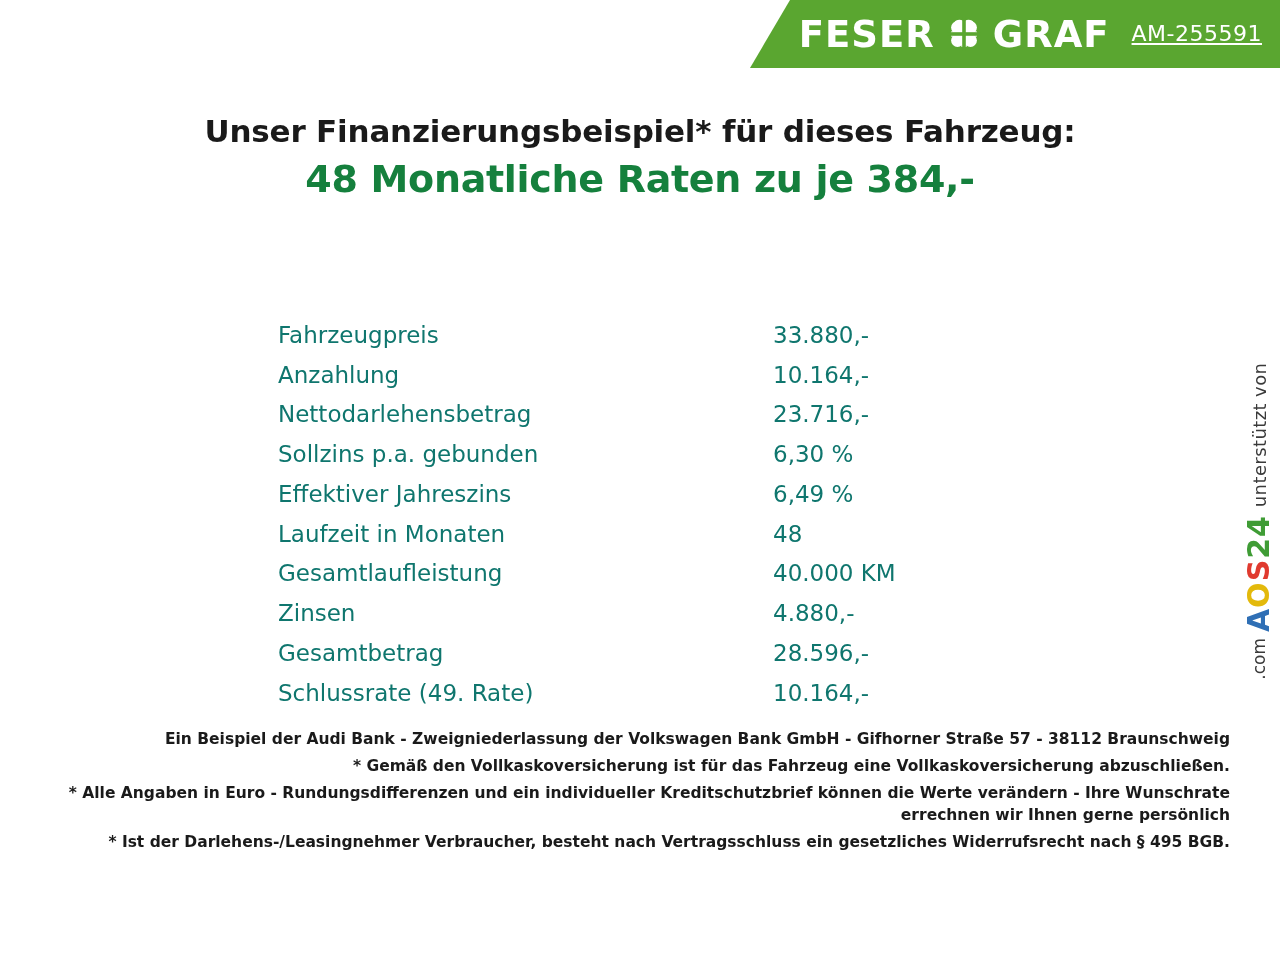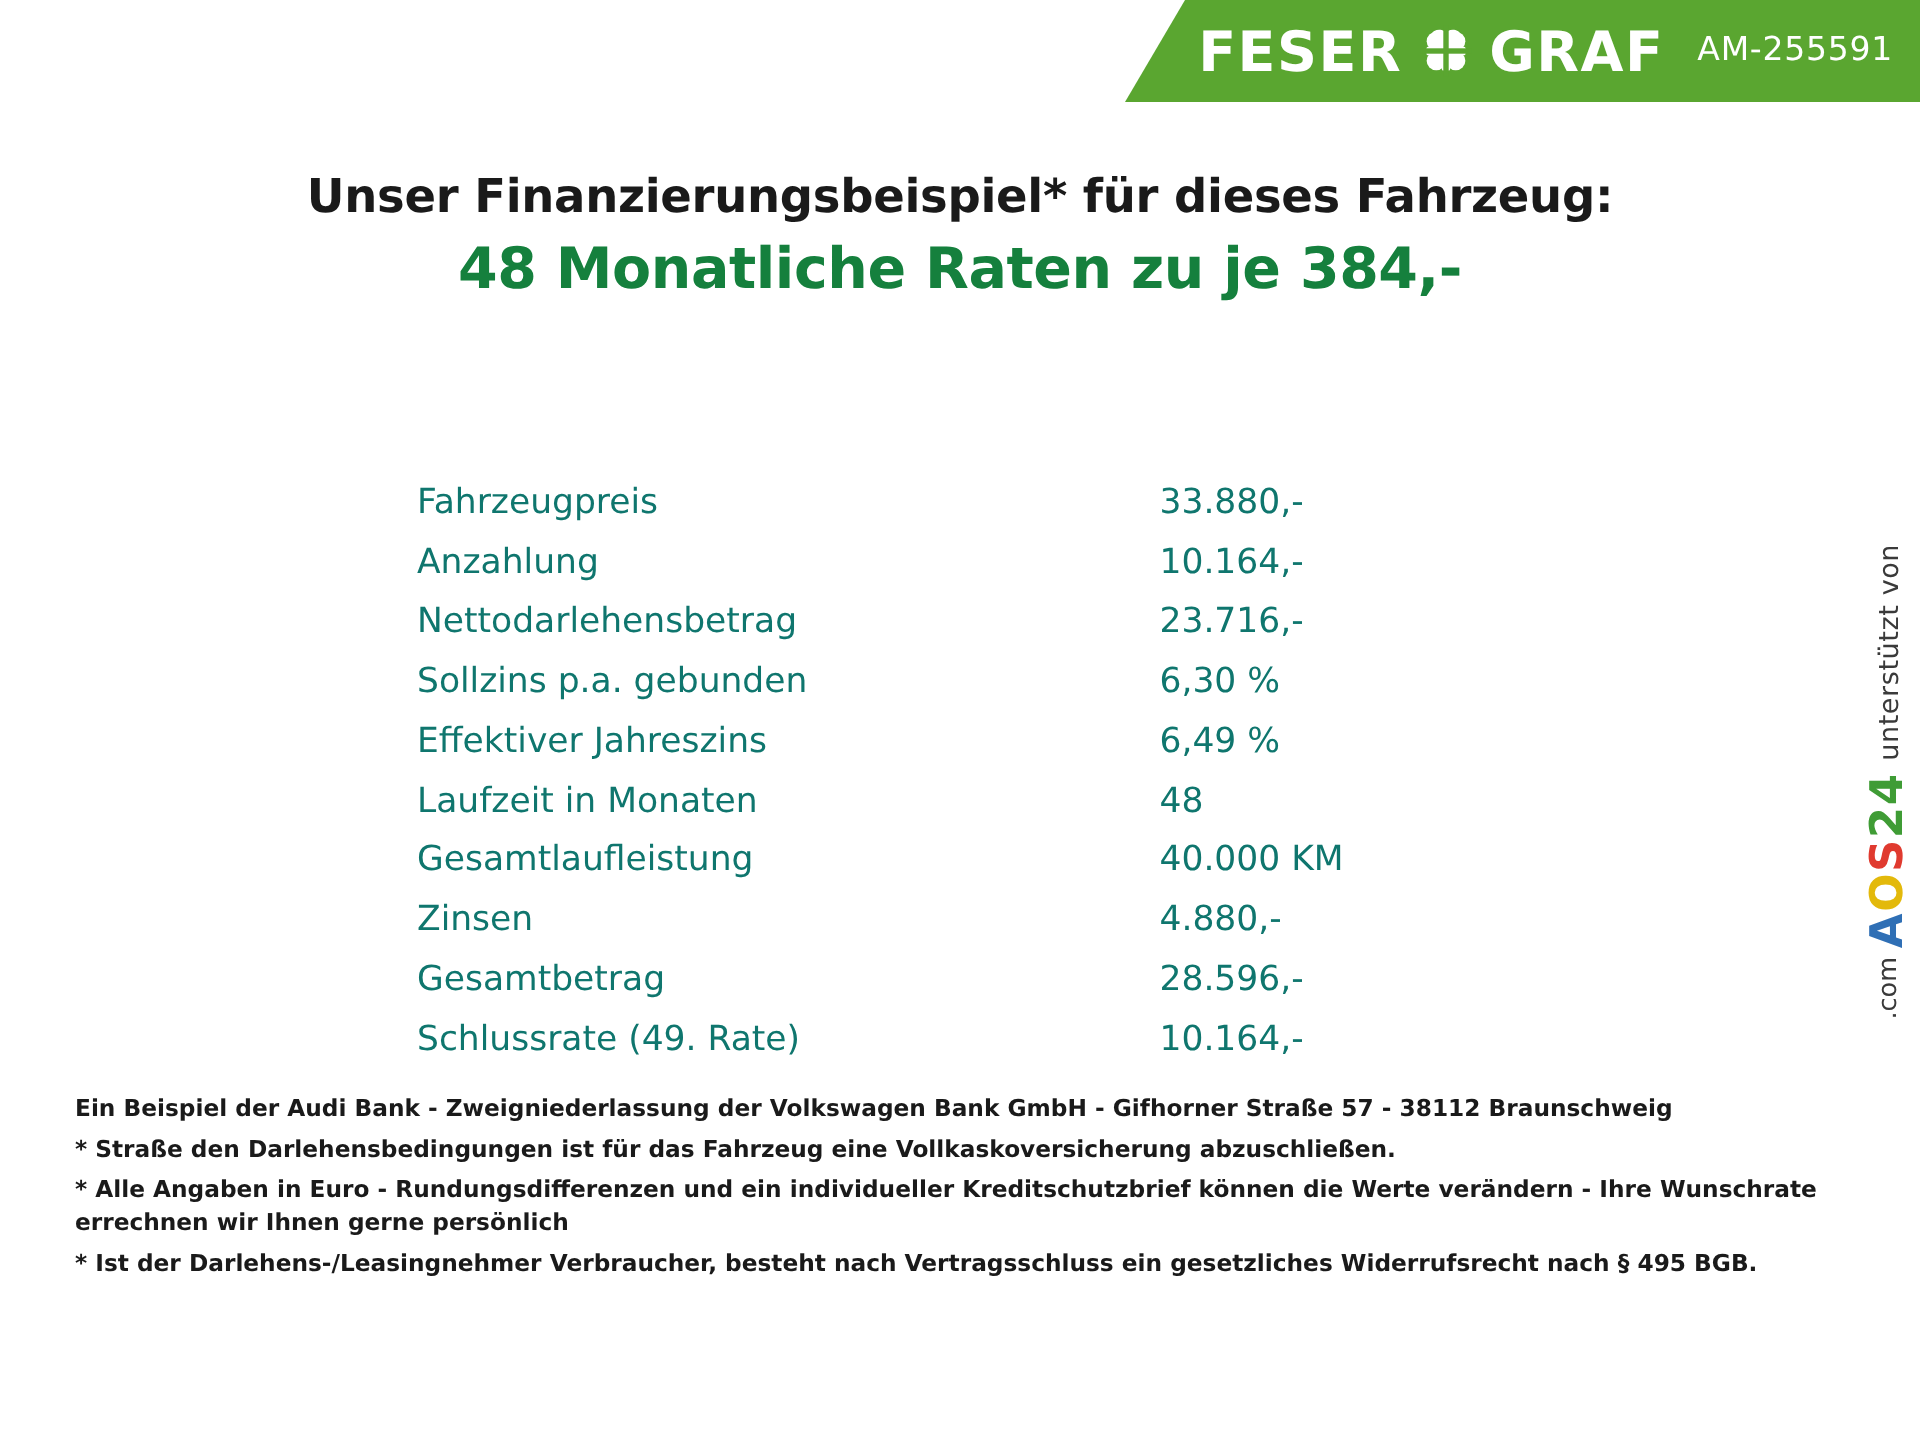--- a/index.html
+++ b/index.html
@@ -51,20 +51,21 @@
     display: inline-block;
   }
   .clover-icon svg { display:block; }
   .stock-id {
     color: #ffffff;
     font-size: 22px;
     font-weight: normal;
     letter-spacing: 0.5px;
     margin-left: 10px;
     line-height: 1;
+    text-decoration: underline;
   }
 
   
   .headline-block {
     position: absolute;
     top: 112px;
     left: 0;
     width: 1280px;
     text-align: center;
   }
@@ -106,21 +107,21 @@
   .finance-table td.value {
     width: 300px;
   }
 
   
   .footer-notes {
     position: absolute;
     top: 728px;
     left: 50px;
     width: 1180px;
-    text-align: left;
+    text-align: right;
   }
   .footer-notes p {
     margin: 0 0 5px 0;
     font-size: 15.5px;
     font-weight: bold;
     color: #1a1a1a;
     line-height: 1.42;
   }
 
   
@@ -246,21 +247,21 @@
     </tr>
     <tr>
       <td class="label">Schlussrate (49. Rate)</td>
       <td class="value">10.164,-</td>
     </tr>
   </tbody>
 </table>
 
 <div class="footer-notes">
   <p>Ein Beispiel der Audi Bank - Zweigniederlassung der Volkswagen Bank GmbH - Gifhorner Straße 57 - 38112 Braunschweig</p>
-  <p>* Straße den Darlehensbedingungen ist für das Fahrzeug eine Vollkaskoversicherung abzuschließen.</p>
+  <p>* Gemäß den Vollkaskoversicherung ist für das Fahrzeug eine Vollkaskoversicherung abzuschließen.</p>
   <p>* Alle Angaben in Euro - Rundungsdifferenzen und ein individueller Kreditschutzbrief können die Werte verändern - Ihre Wunschrate errechnen wir Ihnen gerne persönlich</p>
   <p>* Ist der Darlehens-/Leasingnehmer Verbraucher, besteht nach Vertragsschluss ein gesetzliches Widerrufsrecht nach § 495 BGB.</p>
 </div>
 
 <div class="supporter">
   <div class="supporter-col">
     <div class="supporter-inner">unterstützt von</div>
     <div class="supporter-logo">
       <span class="logo-a">A</span><span class="logo-o">O</span><span class="logo-s">S</span><span class="logo-2">2</span><span class="logo-4">4</span>
     </div>

